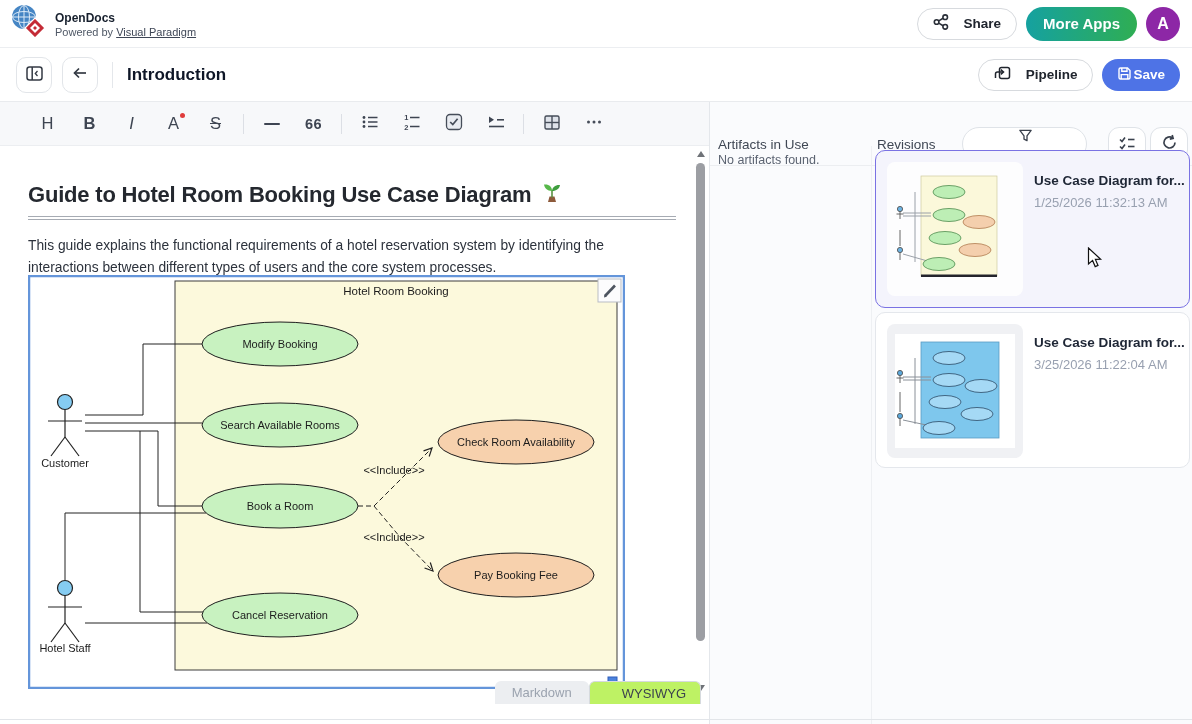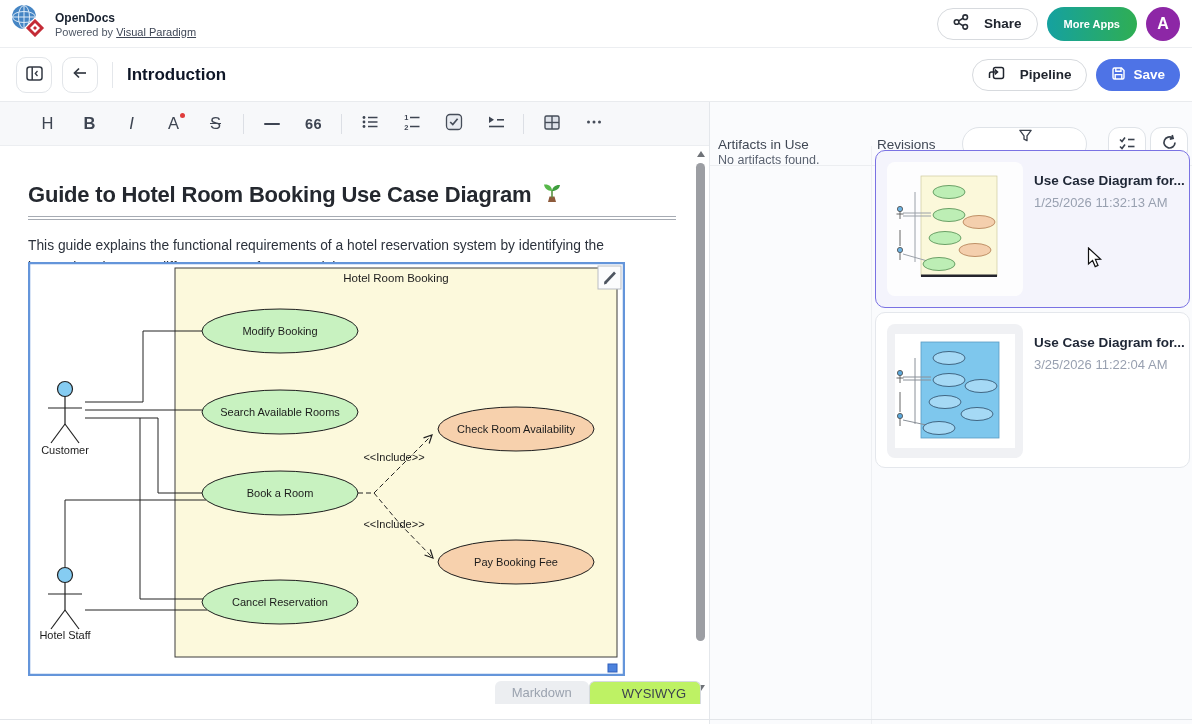--- a/index.html
+++ b/index.html
@@ -12,33 +12,33 @@
   .brand { margin-left:8px; }
   .brand-name { font-size:12px; font-weight:bold; color:#17202e; line-height:16px; }
   .brand-sub { font-size:11px; color:#4f5866; }
   .brand-sub a-like, .powered-link { text-decoration:underline; color:#3e4656; cursor:pointer; }
   .header-right { margin-left:auto; display:flex; align-items:center; gap:9px; }
   .btn-outline { display:flex; align-items:center; gap:15px; height:32px; padding:0 15px;
                  border:1px solid #d7dade; border-radius:17px; background:#fff;
                  font-size:13.5px; font-weight:bold; color:#20252e; cursor:pointer; }
   .btn-moreapps { height:34px; padding:0 17px; display:flex; align-items:center; border:none;
                   border-radius:18px; background:linear-gradient(90deg,#15a1a0,#2fae53);
-                  color:#fff; font-size:11px; font-weight:bold; cursor:pointer; }
+                  color:#fff; font-size:15px; font-weight:bold; cursor:pointer; }
   .avatar { width:34px; height:34px; border-radius:50%; background:#8d27a6; color:#fff;
             font-size:16px; font-weight:bold; display:flex; align-items:center; justify-content:center; cursor:pointer; }
 
   
   .doc-bar { height:54px; display:flex; align-items:center; gap:10px; padding:0 12px 0 16px;
              border-bottom:1px solid #e9ebee; background:#fff; }
   .icon-btn-lg { width:36px; height:36px; border:1px solid #e2e5e9; border-radius:10px;
                  background:#fff; display:flex; align-items:center; justify-content:center; cursor:pointer; }
   .vdiv { width:1px; height:26px; background:#e4e7eb; margin:0 4px; }
   .doc-title { font-size:17px; font-weight:bold; color:#0e1627; }
   .doc-bar-right { margin-left:auto; display:flex; align-items:center; gap:9px; }
-  .btn-save { display:flex; align-items:center; gap:7px; height:32px; padding:0 15px;
+  .btn-save { display:flex; align-items:center; gap:1px; height:32px; padding:0 15px;
               border:none; border-radius:17px; background:#4e73e6; color:#fff;
               font-size:13.5px; font-weight:bold; cursor:pointer; }
 
   
   .content { display:flex; height:622px; position:relative; }
   .editor-col { width:710px; position:relative; background:#fff; border-right:1px solid #e4e7eb; }
 
   
   .toolbar { height:44px; background:#f7f8fa; border-bottom:1px solid #eceef1;
              display:flex; align-items:center; padding-left:33px; gap:13px; }
@@ -56,21 +56,21 @@
   .g-quote { font-size:14.5px; font-weight:bold; letter-spacing:0.5px; }
 
   
   .doc-heading { position:absolute; left:28px; top:78px; width:650px; display:flex;
                  align-items:center; gap:9px; font-size:22px; font-weight:bold;
                  color:#24282f; letter-spacing:-0.2px; }
   .heading-rule { position:absolute; left:28px; top:114px; width:648px; height:4px;
                   border-top:1px solid #a6abb3; border-bottom:1px solid #a6abb3; }
   .doc-para { position:absolute; left:28px; top:133px; width:630px; font-size:13.8px;
               line-height:21.5px; color:#2c323c; }
-  .diagram-wrap { position:absolute; left:28px; top:160px; width:692px; height:414px; cursor:pointer; }
+  .diagram-wrap { position:absolute; left:28px; top:173px; width:692px; height:414px; cursor:pointer; }
 
   
   .scrollbar { position:absolute; top:46px; bottom:30px; right:2px; width:12px; }
   .scroll-up { position:absolute; top:3px; left:2px; width:0; height:0;
                border-left:4px solid transparent; border-right:4px solid transparent;
                border-bottom:6px solid #6f7378; }
   .scroll-down { position:absolute; bottom:3px; left:2px; width:0; height:0;
                  border-left:4px solid transparent; border-right:4px solid transparent;
                  border-top:6px solid #6f7378; }
   .scroll-thumb { position:absolute; top:15px; left:1px; width:9px; height:478px;

